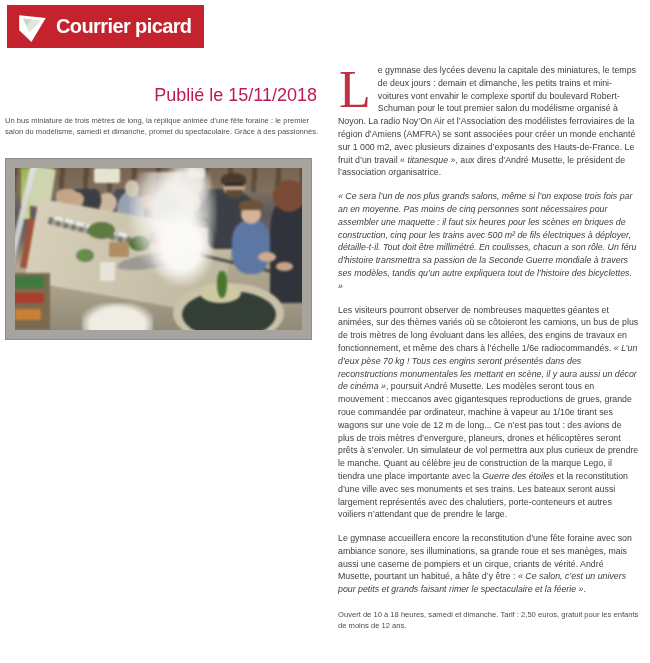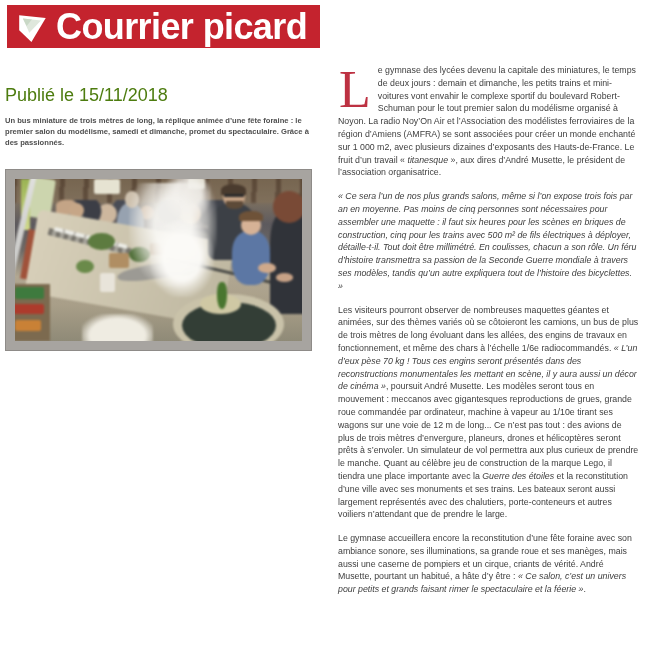--- a/index.html
+++ b/index.html
@@ -3,26 +3,26 @@
 <meta charset="utf-8">
 <style>
   html,body{margin:0;padding:0;background:#fff;}
   body{width:650px;height:663px;font-family:"Liberation Sans",sans-serif;overflow:hidden;}
   .page{position:relative;width:650px;height:663px;display:flex;background:#fff;}
   .col-left{flex:0 0 322px;width:322px;box-sizing:border-box;padding:5px 0 0 5px;}
   .col-right{flex:1;box-sizing:border-box;padding:64px 8px 0 16px;}
 
   
   .masthead{display:inline-flex;align-items:center;gap:6px;background:#c4232e;height:43px;padding:0 13px 0 9px;margin-left:2px;cursor:pointer;}
-  .masthead-title{color:#ffffff;font-weight:bold;font-size:36px;letter-spacing:-0.6px;line-height:43px;white-space:nowrap;}
+  .masthead-title{color:#ffffff;font-weight:bold;font-size:20px;letter-spacing:-0.6px;line-height:43px;white-space:nowrap;}
 
   
-  .published{margin-top:37px;width:312px;text-align:left;font-size:18px;color:#4d7c0f;}
+  .published{margin-top:37px;width:312px;text-align:right;font-size:18px;color:#be185d;}
   .headline{margin:26px 0 0;width:317px;font-family:"Liberation Serif",serif;font-weight:normal;font-size:20.5px;line-height:27px;letter-spacing:-0.2px;color:#161616;}
-  .standfirst{margin:9px 0 0;width:316px;font-size:7.6px;line-height:11px;color:#4f4f4f;font-weight:bold;}
+  .standfirst{margin:9px 0 0;width:316px;font-size:7.6px;line-height:11px;color:#4f4f4f;}
 
   
   .photo-frame{margin-top:21px;width:307px;height:182px;box-sizing:border-box;background:#a7a4a0;border:1px solid #8e8b88;padding:9px;}
   .photo-art{position:relative;width:100%;height:100%;overflow:hidden;
     background:linear-gradient(180deg,#6e6150 0%,#7b6f60 14%,#5d5a5e 28%,#6e6a66 44%,#b1a792 60%,#a89e88 78%,#8f8a77 100%);}
   .blurwrap{position:absolute;left:-3px;top:-3px;right:-3px;bottom:-3px;filter:blur(1.3px);}
   .b{position:absolute;}
   .beams{left:0;top:0;width:100%;height:16%;background:repeating-linear-gradient(93deg,rgba(72,48,30,.5) 0 5px,rgba(139,112,82,.32) 5px 24px);}
   .sky1{left:5%;top:1%;width:9%;height:24%;background:#ccd5ae;transform:rotate(9deg);border-radius:3px;}
   .sky2{left:28%;top:2%;width:9%;height:9%;background:#e6e3d2;border-radius:2px;}
@@ -180,16 +180,17 @@
     </figure>
 
   </div>
 
   <div class="col-right">
     <div class="article-body">
         <p class="para"><span class="dropcap">L</span><span>e gymnase des lycées devenu la capitale des miniatures, le temps de deux jours : demain et dimanche, les petits trains et mini-voitures vont envahir le complexe sportif du boulevard Robert-Schuman pour le tout premier salon du modélisme organisé à Noyon. La radio Noy’On Air et l’Association des modélistes ferroviaires de la région d’Amiens (AMFRA) se sont associées pour créer un monde enchanté sur 1 000 m2, avec plusieurs dizaines d’exposants des Hauts-de-France. Le fruit d’un travail « </span><em>titanesque</em><span> », aux dires d’André Musette, le président de l’association organisatrice.</span></p>
         <p class="para"><em>« Ce sera l’un de nos plus grands salons, même si l’on expose trois fois par an en moyenne. Pas moins de cinq personnes sont nécessaires pour assembler une maquette : il faut six heures pour les scènes en briques de construction, cinq pour les trains avec 500 m² de fils électriques à déployer, détaille-t-il. Tout doit être millimétré. En coulisses, chacun a son rôle. Un féru d’histoire transmettra sa passion de la Seconde Guerre mondiale à travers ses modèles, tandis qu’un autre expliquera tout de l’histoire des bicyclettes. »</em></p>
         <p class="para"><span>Les visiteurs pourront observer de nombreuses maquettes géantes et animées, sur des thèmes variés où se côtoieront les camions, un bus de plus de trois mètres de long évoluant dans les allées, des engins de travaux en fonctionnement, et même des chars à l’échelle 1/6e radiocommandés. </span><em>« L’un d’eux pèse 70 kg ! Tous ces engins seront présentés dans des reconstructions monumentales les mettant en scène, il y aura aussi un décor de cinéma »</em><span>, poursuit André Musette. Les modèles seront tous en mouvement : meccanos avec gigantesques reproductions de grues, grande roue commandée par ordinateur, machine à vapeur au 1/10e tirant ses wagons sur une voie de 12 m de long... Ce n’est pas tout : des avions de plus de trois mètres d’envergure, planeurs, drones et hélicoptères seront prêts à s’envoler. Un simulateur de vol permettra aux plus curieux de prendre le manche. Quant au célèbre jeu de construction de la marque Lego, il tiendra une place importante avec la </span><em>Guerre des étoiles</em><span> et la reconstitution d’une ville avec ses monuments et ses trains. Les bateaux seront aussi largement représentés avec des chalutiers, porte-conteneurs et autres voiliers n’attendant que de prendre le large.</span></p>
         <p class="para"><span>Le gymnase accueillera encore la reconstitution d’une fête foraine avec son ambiance sonore, ses illuminations, sa grande roue et ses manèges, mais aussi une caserne de pompiers et un cirque, criants de vérité. André Musette, pourtant un habitué, a hâte d’y être : </span><em>« Ce salon, c’est un univers pour petits et grands faisant rimer le spectaculaire et la féerie »</em><span>.</span></p>
+        <p class="note"><span>Ouvert de 10 à 18 heures, samedi et dimanche. Tarif : 2,50 euros, gratuit pour les enfants de moins de 12 ans.</span></p>
       </div>
   </div>
 
 </div>
 
 </body></html>

